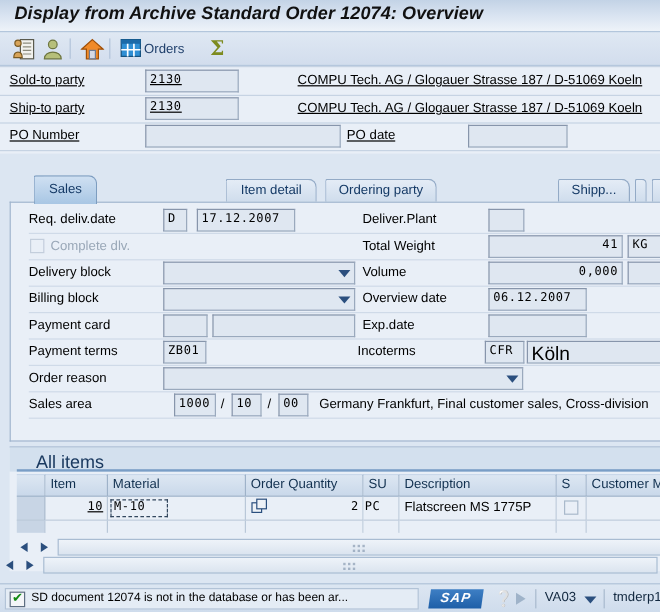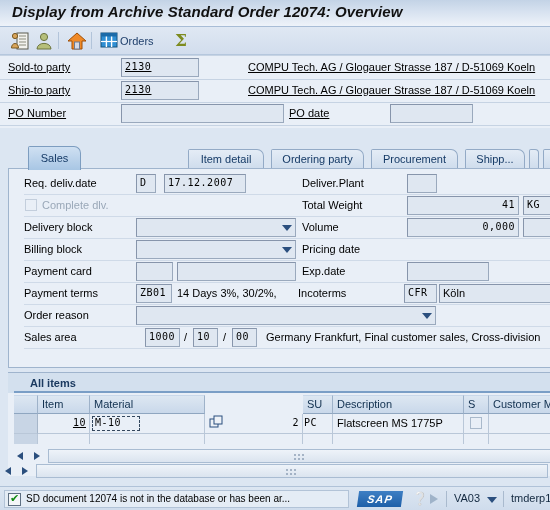--- a/index.html
+++ b/index.html
@@ -155,21 +155,21 @@
   
   .items {
     position:absolute; left:8px; top:372px; width:542px; height:104px;
     background:#e9eff7;
     border-top:1px solid #9fb4cd;
   }
   .items-title {
     position:absolute; left:0; top:0; width:542px; height:20px;
     background:#d3e0ee;
   }
-  .items-title span { position:absolute; left:22px; top:4px; font-size:11px; color:#1b3a60;font-weight:bold; }
+  .items-title span { position:absolute; left:22px; top:4px; font-size:15px; color:#1b3a60; }
   .items-title::after{
     content:""; position:absolute; left:6px; bottom:0; width:536px; height:2px; background:#7a9ec6;
   }
 
   .thead { position:absolute; left:6px; top:22px; height:19px; width:544px; }
   .th {
     position:absolute; top:0; height:19px;
     background:linear-gradient(to bottom,#dde7f2 0%, #c9d8ea 100%);
     border-right:1px solid #9eb2c9;
     border-bottom:1px solid #8fa6c0;
@@ -355,21 +355,20 @@
       </div>
     </div>
     <div class="hsep" style="top:70px;"></div>
   </div>
 
   <div class="tabstrip">
     <div class="tab active" style="left:20px; width:53px;">Sales</div>
     <div class="tab" style="left:80px; width:93px;margin-top:24px;">Item overview</div>
     <div class="tab" style="left:180px; width:76px;">Item detail</div>
     <div class="tab" style="left:263px; width:93px;">Ordering party</div>
-    <div class="tab" style="left:363px; width:87px;">Procurement</div>
     <div class="tab" style="left:457px; width:60px;">Shipp...</div>
     <div class="tabpartial" style="left:521px;"></div>
     <div class="tabpartial" style="left:535px;"></div>
   </div>
 
   <div class="panel">
     <div class="panel-inner">
 
       <div class="frow" style="top:0;text-align:right;">
         <div class="flbl" style="left:10px;">Req. deliv.date</div>
@@ -414,21 +413,24 @@
         </div>
       </div>
       <div class="fsep" style="top:65px;"></div>
 
       <div class="frow" style="top:66px;">
         <div class="flbl" style="left:10px;">Billing block</div>
         <div class="inp dd" style="left:122px; width:160px;">
           <span class="l"></span>
           <i class="ddarrow"></i>
         </div>
-        <div class="flbl" style="left:288px;">Pricing date</div>
+        <div class="flbl" style="left:288px;">Overview date</div>
+        <div class="inp" style="left:393px; width:82px;">
+          <span class="l">06.12.2007</span>
+        </div>
       </div>
       <div class="fsep" style="top:87px;"></div>
 
       <div class="frow" style="top:88px;">
         <div class="flbl" style="left:10px;">Payment card</div>
         <div class="inp" style="left:122px; width:37px;">
           <span class="l"></span>
         </div>
         <div class="inp" style="left:163px; width:119px;">
           <span class="l"></span>
@@ -438,27 +440,26 @@
           <span class="l"></span>
         </div>
       </div>
       <div class="fsep" style="top:109px;"></div>
 
       <div class="frow" style="top:110px;">
         <div class="flbl" style="left:10px;">Payment terms</div>
         <div class="inp" style="left:122px; width:36px;">
           <span class="l">ZB01</span>
         </div>
-        <div class="stxt" style="left:163px;">14 Days 3%, 30/2%, </div>
         <div class="flbl" style="left:284px;">Incoterms</div>
         <div class="inp" style="left:390px; width:33px;">
           <span class="l">CFR</span>
         </div>
         <div class="inp" style="left:425px; width:112px;">
-          <span class="l" style="font-family:'Liberation Sans',sans-serif; font-size:11px; letter-spacing:0;">Köln</span>
+          <span class="l" style="font-family:'Liberation Sans',sans-serif; font-size:16px; letter-spacing:0;">Köln</span>
         </div>
       </div>
       <div class="fsep" style="top:131px;"></div>
 
       <div class="frow" style="top:132px;">
         <div class="flbl" style="left:10px;">Order reason</div>
         <div class="inp dd" style="left:122px; width:300px;">
           <span class="l"></span>
           <i class="ddarrow"></i>
         </div>
@@ -492,20 +493,23 @@
 
     <div class="thead">
       <div class="th" style="left:0;   width:24px;">
           <span></span>
         </div>
       <div class="th" style="left:24px;  width:52px;">
           <span>Item</span>
         </div>
       <div class="th" style="left:76px;  width:115px;">
           <span>Material</span>
+        </div>
+      <div class="th" style="left:191px; width:98px;">
+          <span>Order Quantity</span>
         </div>
       <div class="th" style="left:289px; width:30px;">
           <span>SU</span>
         </div>
       <div class="th" style="left:319px; width:131px;">
           <span>Description</span>
         </div>
       <div class="th" style="left:450px; width:25px;">
           <span>S</span>
         </div>

